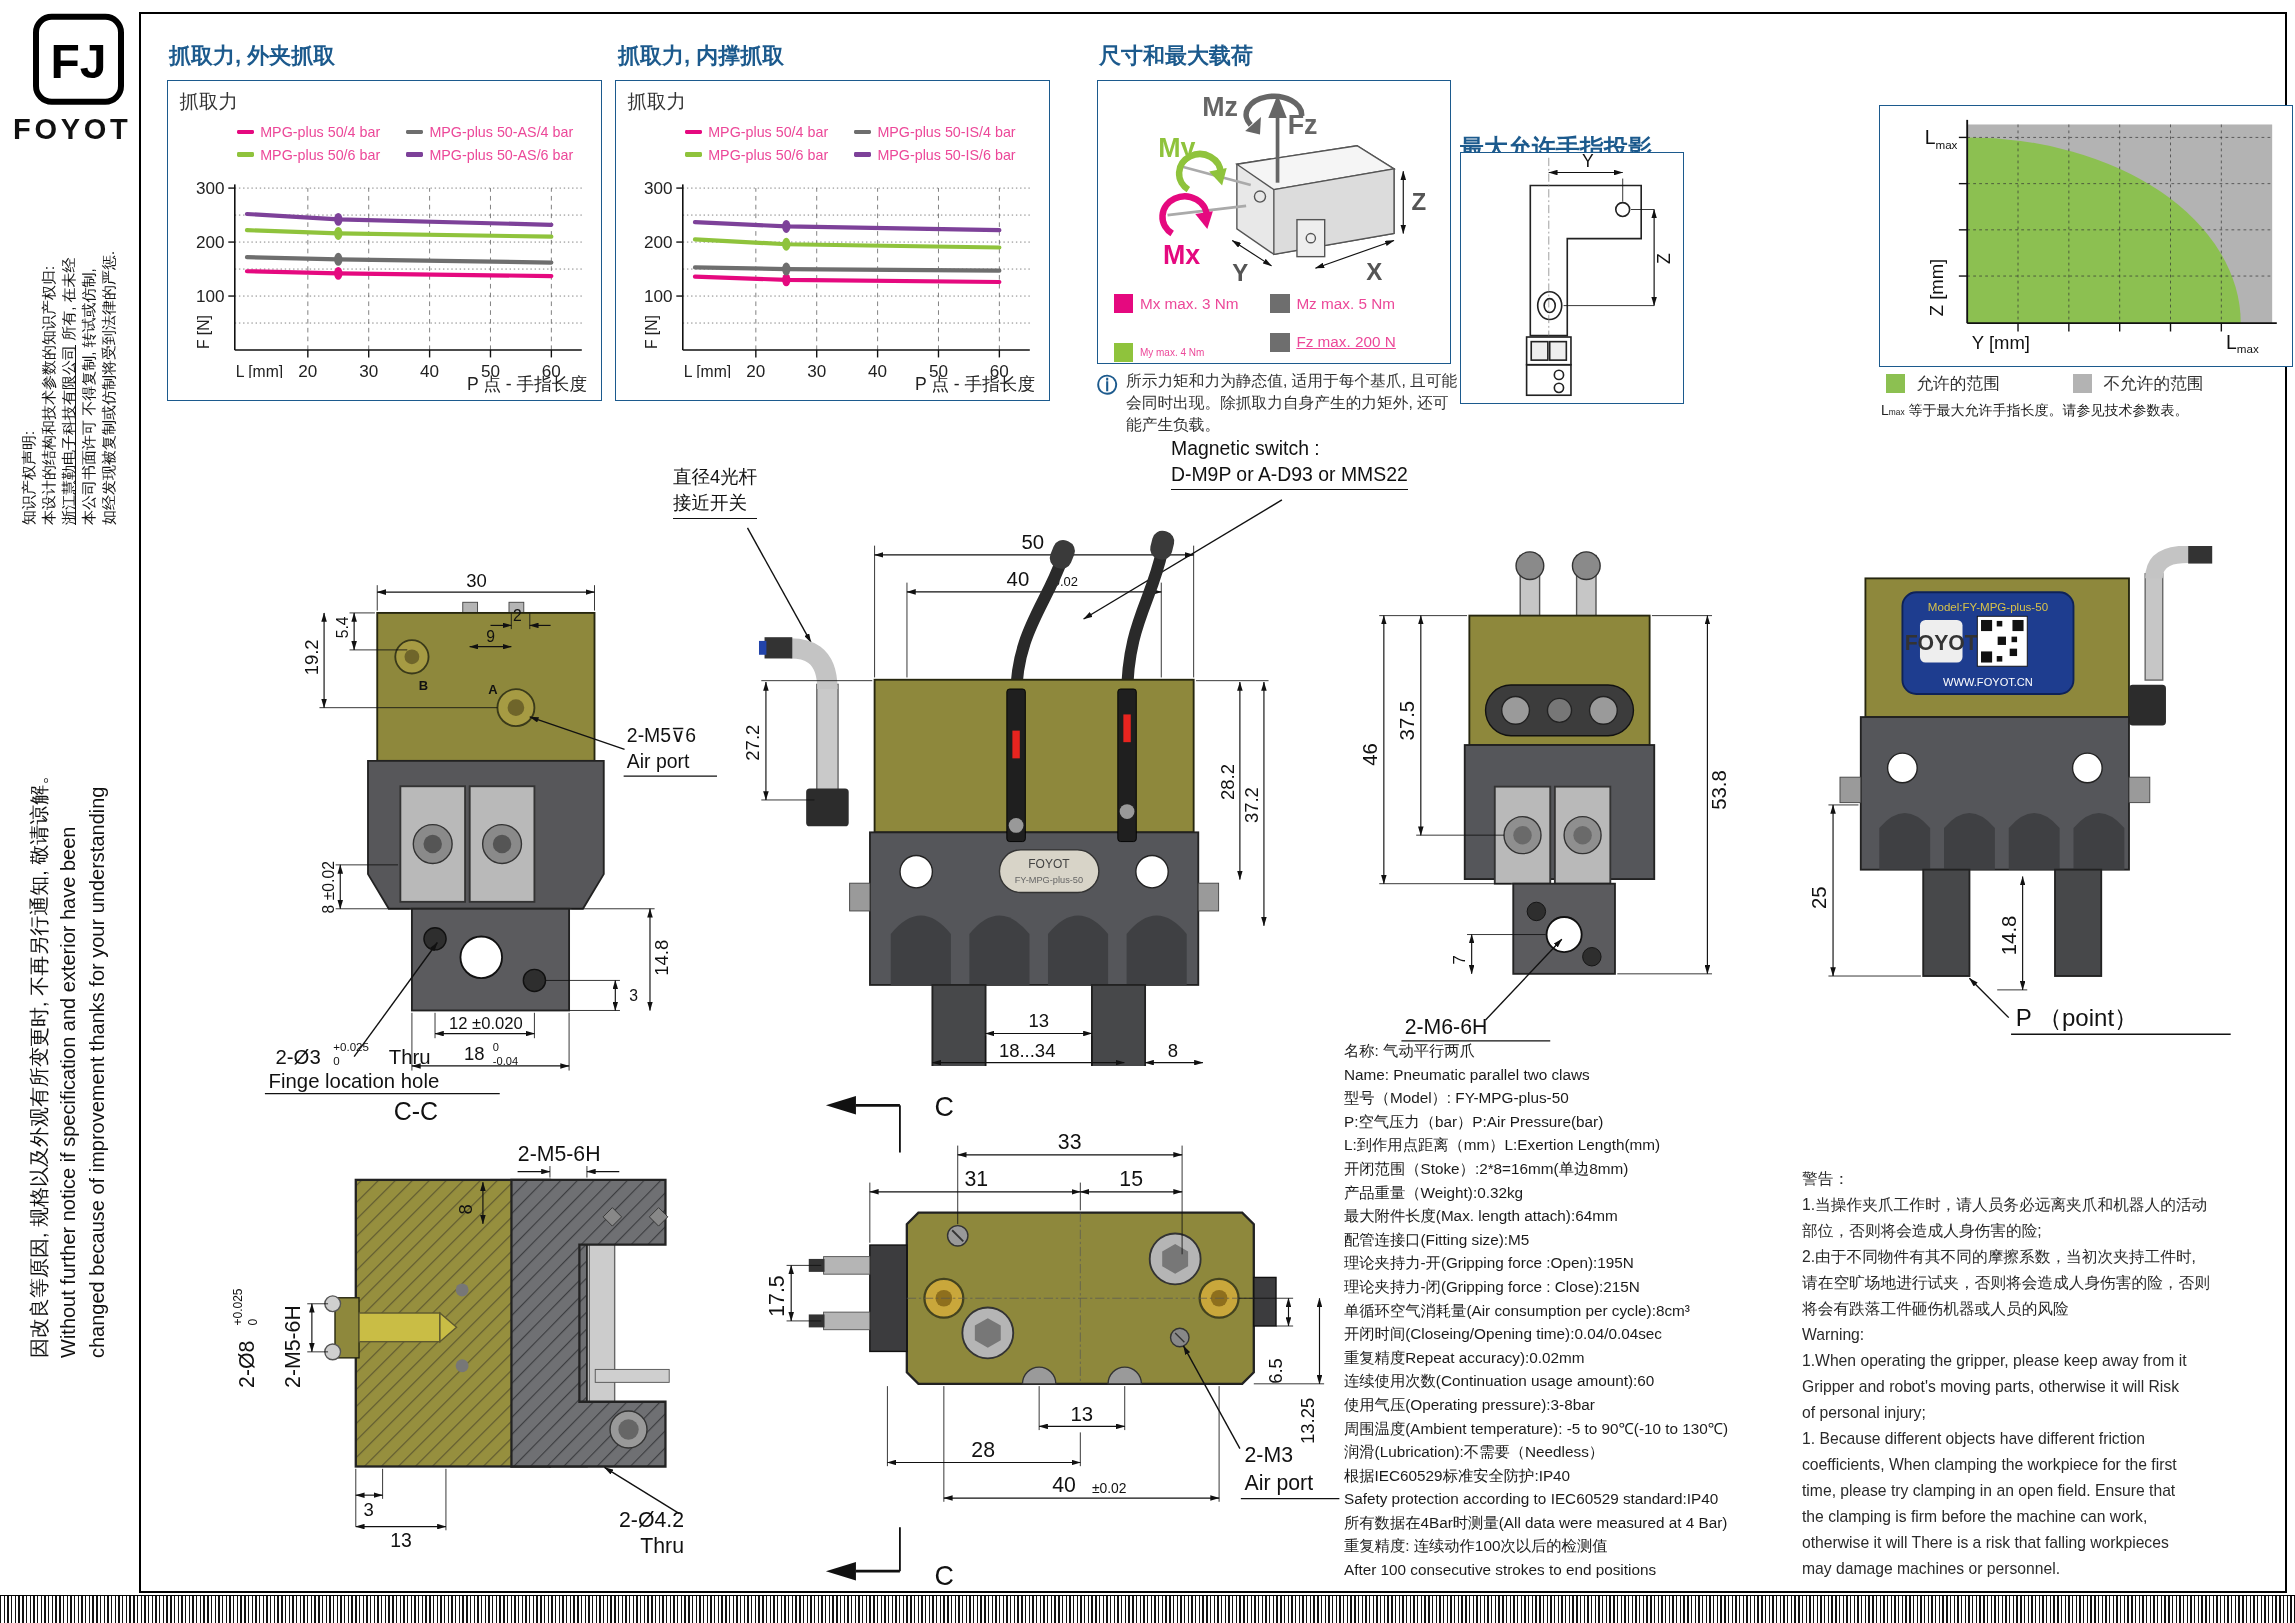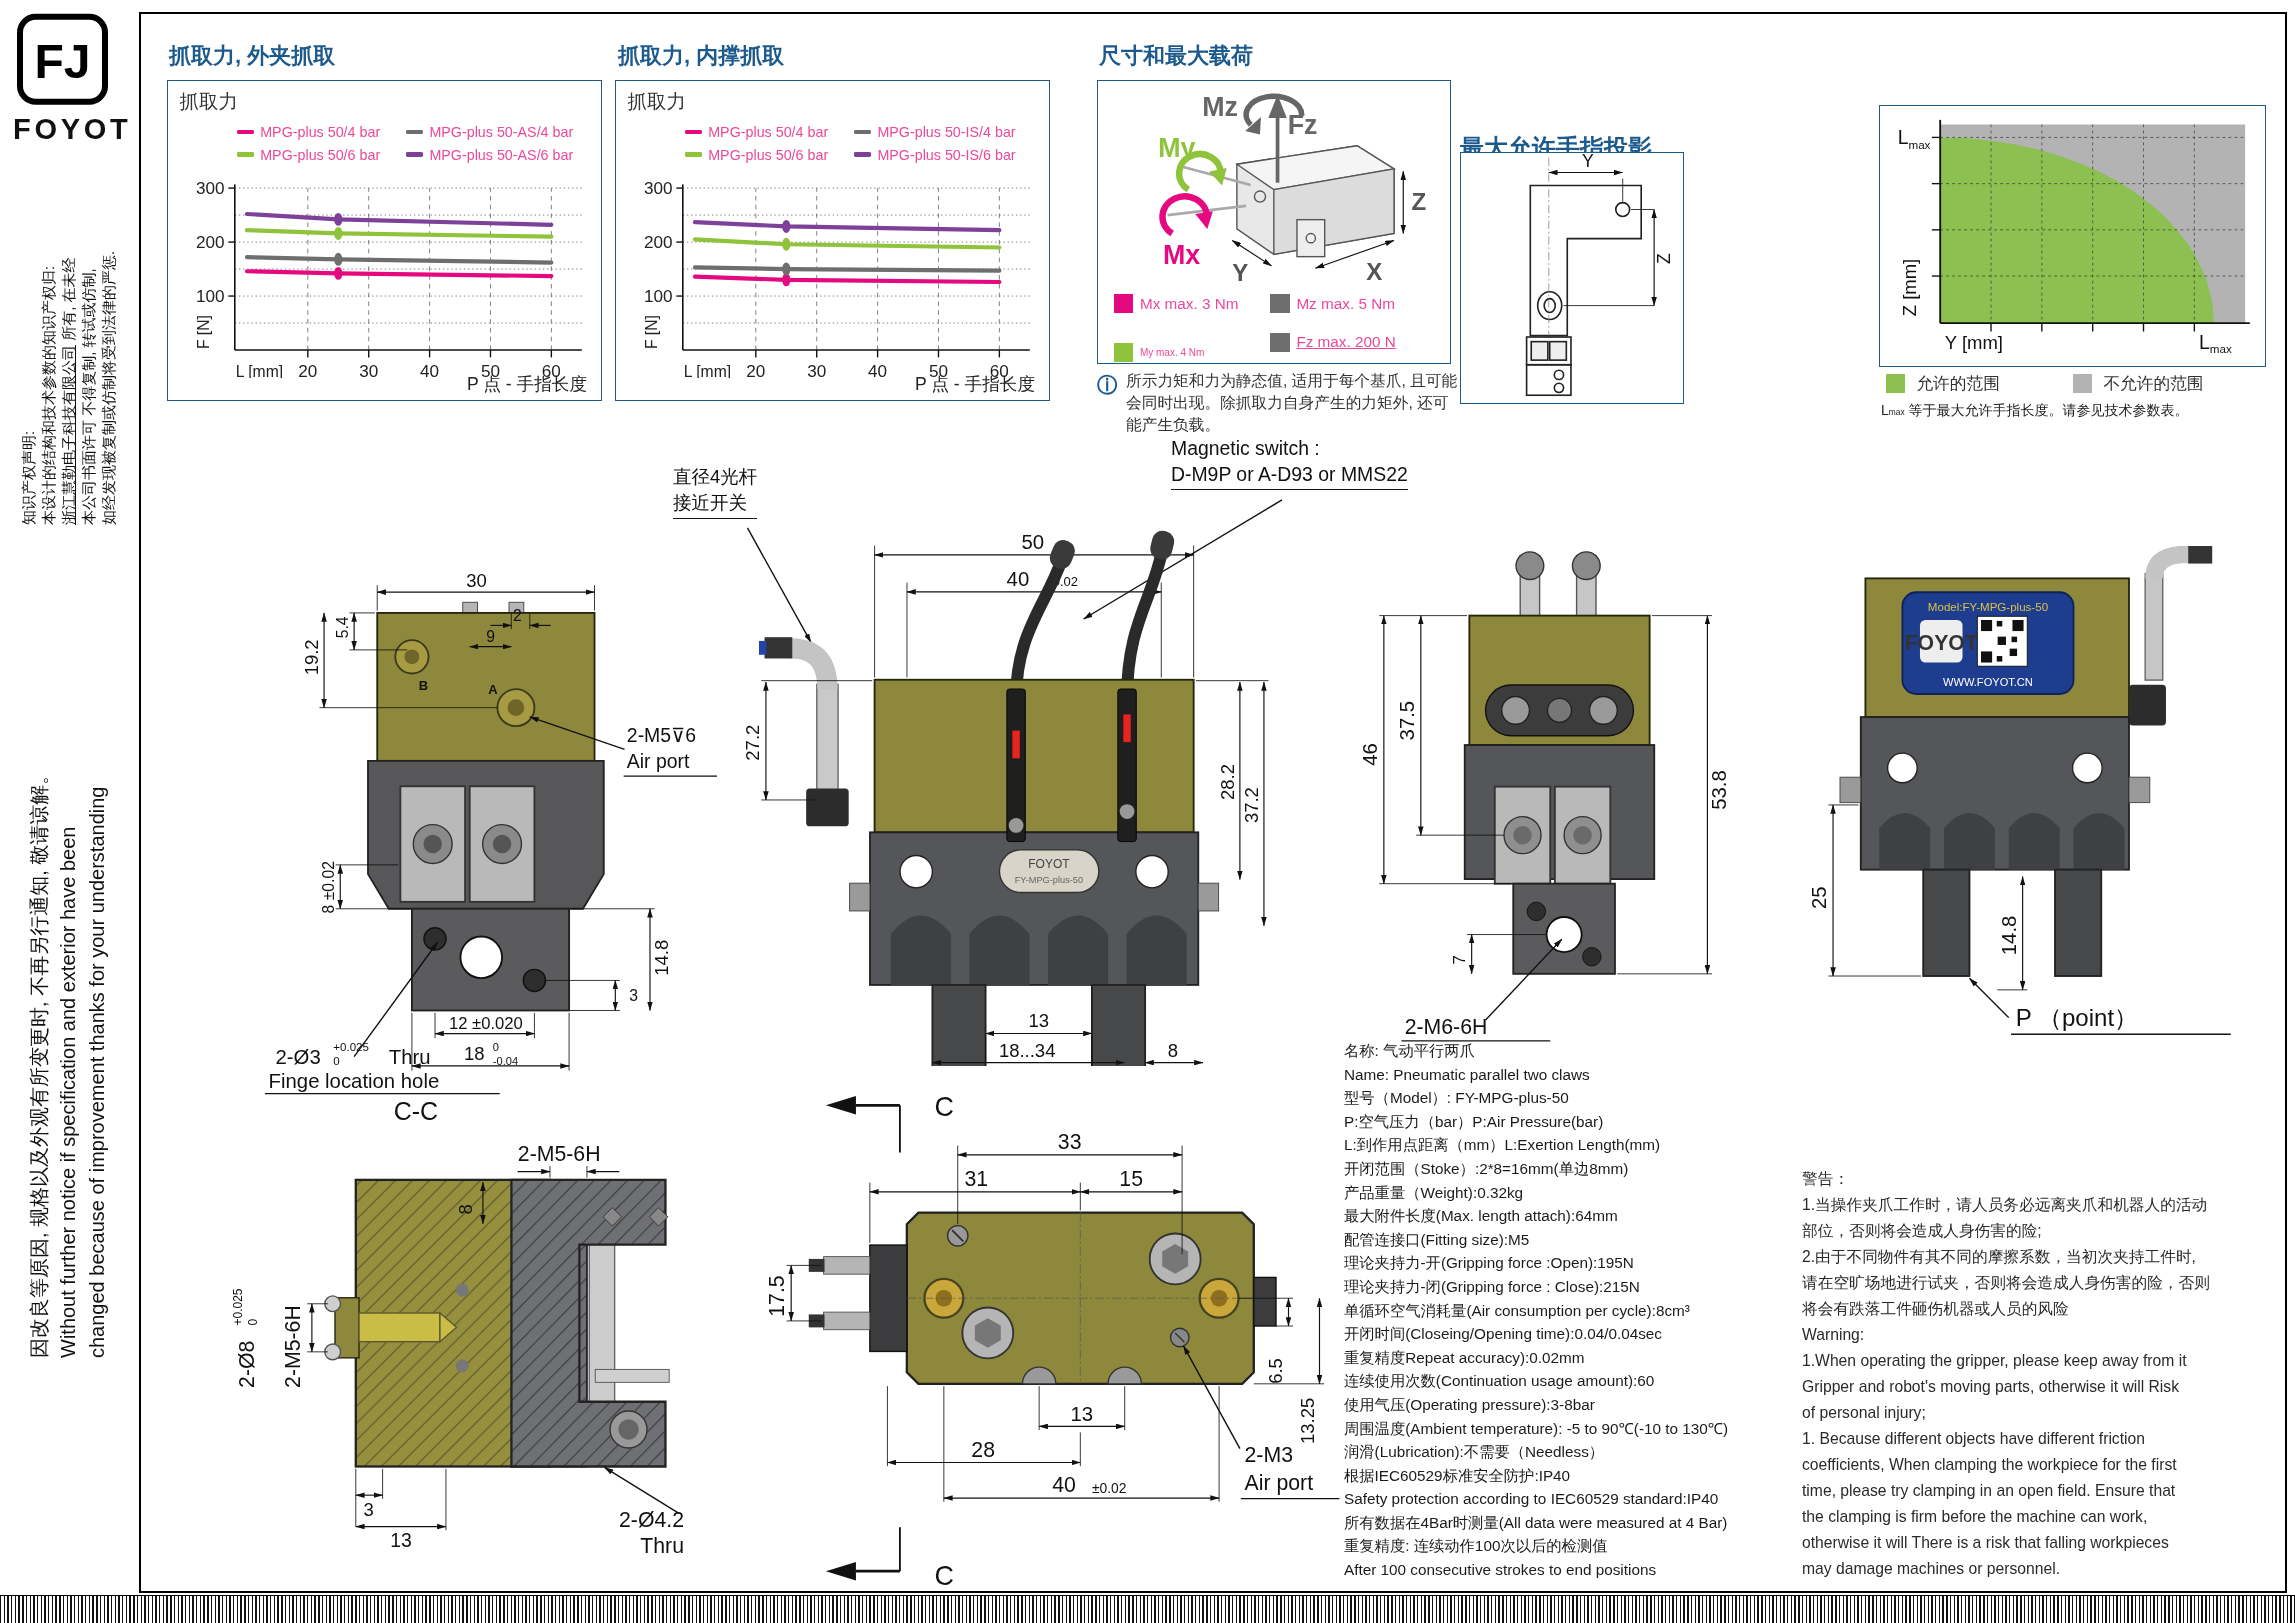--- a/index.html
+++ b/index.html
@@ -35,21 +35,21 @@
     <defs>
       <marker id="maE" markerWidth="20" markerHeight="12" refX="19" refY="6" orient="auto" markerUnits="userSpaceOnUse">
           <path d="M20,6 L0,0 L0,12 Z" fill="#111"></path>
         </marker>
       <marker id="maS" markerWidth="20" markerHeight="12" refX="1" refY="6" orient="auto" markerUnits="userSpaceOnUse">
           <path d="M0,6 L20,0 L20,12 Z" fill="#111"></path>
         </marker>
     </defs>
   </svg>
 
-  <div class="abs" style="left:16px;top:13px;width:93px;height:97px;">
+  <div class="abs" style="left:32px;top:13px;width:93px;height:97px;">
     <svg width="93" height="97" viewBox="0 0 200 210">
       <rect x="8" y="8" width="184" height="184" rx="34" fill="none" stroke="#000" stroke-width="13"></rect>
       <text x="100" y="140" text-anchor="middle" font-size="104" font-weight="bold" fill="#000">FJ</text>
     </svg>
   </div>
   <div class="abs" style="left:13px;top:113px;font-size:29px;font-weight:bold;letter-spacing:3.7px;">FOYOT</div>
 
   <div class="abs rot vtext" style="left:19.4px;top:525px;width:298px;height:104px;font-size:15px;line-height:20px;color:#111;"><span>知识产权声明:</span>
 <span>本设计的结构和技术参数的知识产权归:</span>
 <span style="text-decoration:underline;">浙江慧勒电子科技有限公司</span><span> 所有, 在未经</span>
@@ -291,21 +291,21 @@
       </g>
       <g>
         <line x1="418" y1="122" x2="418" y2="330" class="dim" marker-start="url(#maS)" marker-end="url(#maE)"></line>
         <line x1="368" y1="122" x2="418" y2="122" class="ext"></line>
         <line x1="222" y1="330" x2="418" y2="330" class="ext"></line>
         <text x="452" y="240" font-size="38" fill="#111" transform="rotate(-90 452 240)">Z</text>
       </g>
     </svg>
   </div>
 
-  <div class="abs panel-box" style="left:1879px;top:105px;width:385px;height:260px;">
+  <div class="abs panel-box" style="left:1879px;top:105px;width:385px;height:260px;padding-left:27px;">
     <svg width="381" height="256" viewBox="0 0 824 554">
       <rect x="130" y="40" width="660" height="430" fill="#b3b3b3"></rect>
       <path d="M130,68 A590,402 0 0 1 722,470 L130,470 Z" fill="#8cc051"></path>
       <g stroke="#333" stroke-width="1.5" stroke-dasharray="6 7">
         <line x1="240" y1="40" x2="240" y2="470"></line>
           <line x1="350" y1="40" x2="350" y2="470"></line>
         <line x1="460" y1="40" x2="460" y2="470"></line>
           <line x1="570" y1="40" x2="570" y2="470"></line>
         <line x1="680" y1="40" x2="680" y2="470"></line>
         <line x1="130" y1="68" x2="790" y2="68"></line>

